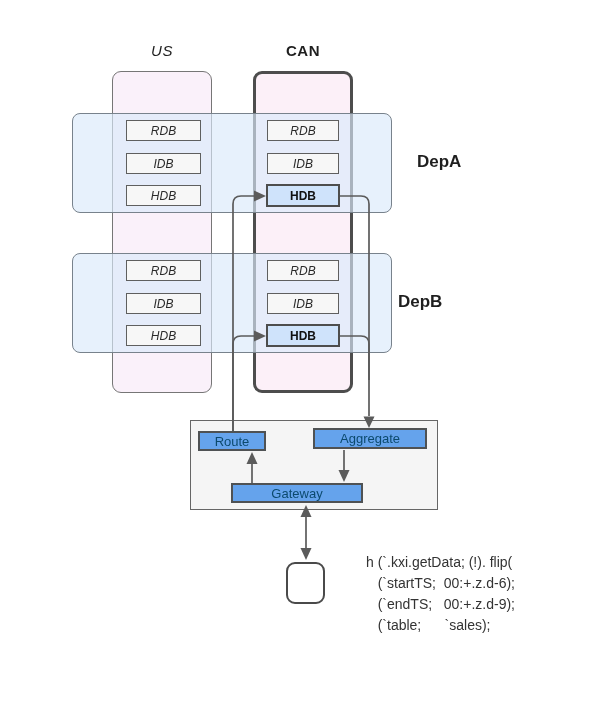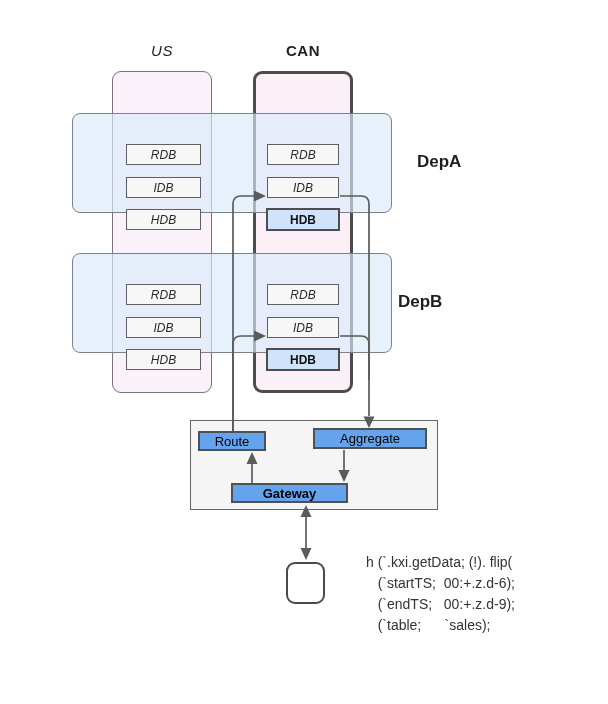--- a/index.html
+++ b/index.html
@@ -20,34 +20,34 @@
   .band {
     background:var(--band-fill,rgba(218,233,250,0.65));
     border:1px solid #78828c; border-radius:8px; z-index:20;
   }
 
   .dep-label { font-size:17px; font-weight:700; color:#1f1f1f; z-index:25; }
 
   .cell {
     background:var(--cell-fill,#f7f7f7); border:1px solid #5f5f5f;
     display:flex; align-items:center; justify-content:center;
-    font-size:12px; font-style:italic; color:#2a2a2a; z-index:30;margin-top:24px;
+    font-size:12px; font-style:italic; color:#2a2a2a; z-index:30;
   }
   .cell.hl {
     background:var(--hdb-fill,#cfe3fb); border:2px solid var(--border-dark,#4d4d4d);
     font-style:normal; font-weight:700; color:#111;
   }
 
   .mw-container {
     background:var(--container-fill,#f5f5f5); border:1px solid #666; z-index:15;
   }
   .proc {
     background:var(--process-blue,#65a3ec); border:2px solid #4f5254;
     display:flex; align-items:center; justify-content:center;
-    font-size:13px; color:#000000; z-index:30;
+    font-size:13px; color:#0c4a6e; z-index:30;
   }
 
   .client-node {
     background:#ffffff; border:2.5px solid #4a4a4a; border-radius:9px; z-index:30;
   }
 
   .code-block { z-index:30; color:#333; }
   .code-line { white-space:pre; font-size:14px; line-height:21px; height:21px; }
 
   #connectors { position:absolute; left:0; top:0; z-index:60; pointer-events:none; }
@@ -83,21 +83,21 @@
   <div class="abs cell" style="left:126px; top:293px; width:75px; height:21px;">IDB</div>
   <div class="abs cell" style="left:126px; top:325px; width:75px; height:21px;">HDB</div>
 
   <div class="abs cell" style="left:267px; top:260px; width:72px; height:21px;">RDB</div>
   <div class="abs cell" style="left:267px; top:293px; width:72px; height:21px;">IDB</div>
   <div class="abs cell hl" style="left:266px; top:324px; width:74px; height:23px;">HDB</div>
 
   <div class="abs mw-container" style="left:190px; top:420px; width:248px; height:90px;"></div>
   <div class="abs proc" style="left:198px; top:431px; width:68px; height:20px;">Route</div>
   <div class="abs proc" style="left:313px; top:428px; width:114px; height:21px;">Aggregate</div>
-  <div class="abs proc" style="left:231px; top:483px; width:117px; height:20px;font-weight:bold;">Gateway</div>
+  <div class="abs proc" style="left:231px; top:483px; width:132px; height:20px;">Gateway</div>
 
   <div class="abs client-node" style="left:286px; top:562px; width:39px; height:42px;"></div>
 
   <div class="abs code-block" style="left:350px; top:552px;margin-left:16px;">
     <div class="code-line">h (`.kxi.getData; (!). flip(</div>
     <div class="code-line">   (`startTS;  00:+.z.d-6);</div>
     <div class="code-line">   (`endTS;   00:+.z.d-9);</div>
     <div class="code-line">   (`table;      `sales);</div>
   </div>
 

